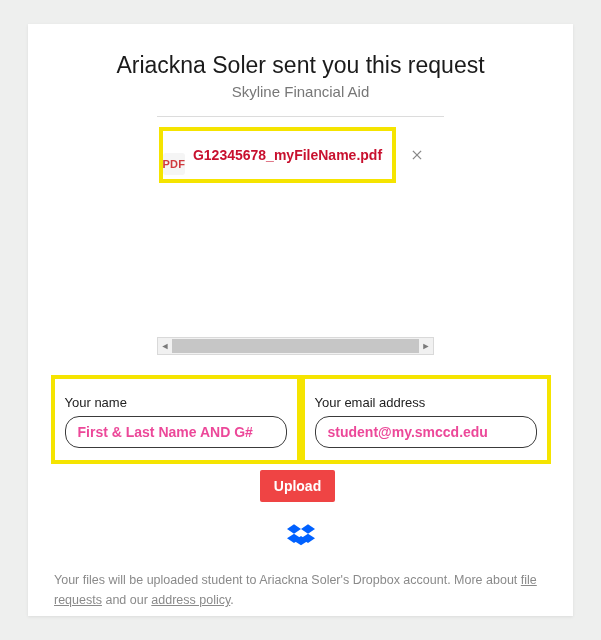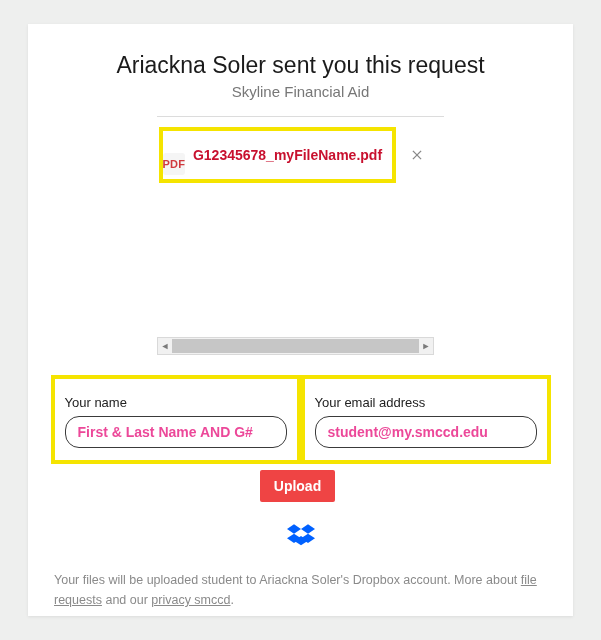--- a/index.html
+++ b/index.html
@@ -248,16 +248,16 @@
         <polygon fill="#0061ff" points="12,0 24,8 12,16 0,8"></polygon>
         <polygon fill="#0061ff" points="36,0 48,8 36,16 24,8"></polygon>
         <polygon fill="#0061ff" points="12,16 24,24 12,32 0,24"></polygon>
         <polygon fill="#0061ff" points="36,16 48,24 36,32 24,24"></polygon>
         <polygon fill="#0061ff" points="24,26 36,34 24,42 12,34" transform="translate(0,-6)"></polygon>
       </svg>
     </span>
   </div>
 
   <div class="footer-text">
-    <span>Your files will be uploaded student to Ariackna Soler's Dropbox account. More about </span><span class="link">file requests</span><span> and our </span><span class="link">privacy smccd</span><span>.</span>
+    <span>Your files will be uploaded student to Ariackna Soler's Dropbox account. More about </span><span class="link">file requests</span><span> and our </span><span class="link">address policy</span><span>.</span>
   </div>
 
 </div>
 
 </body></html>

